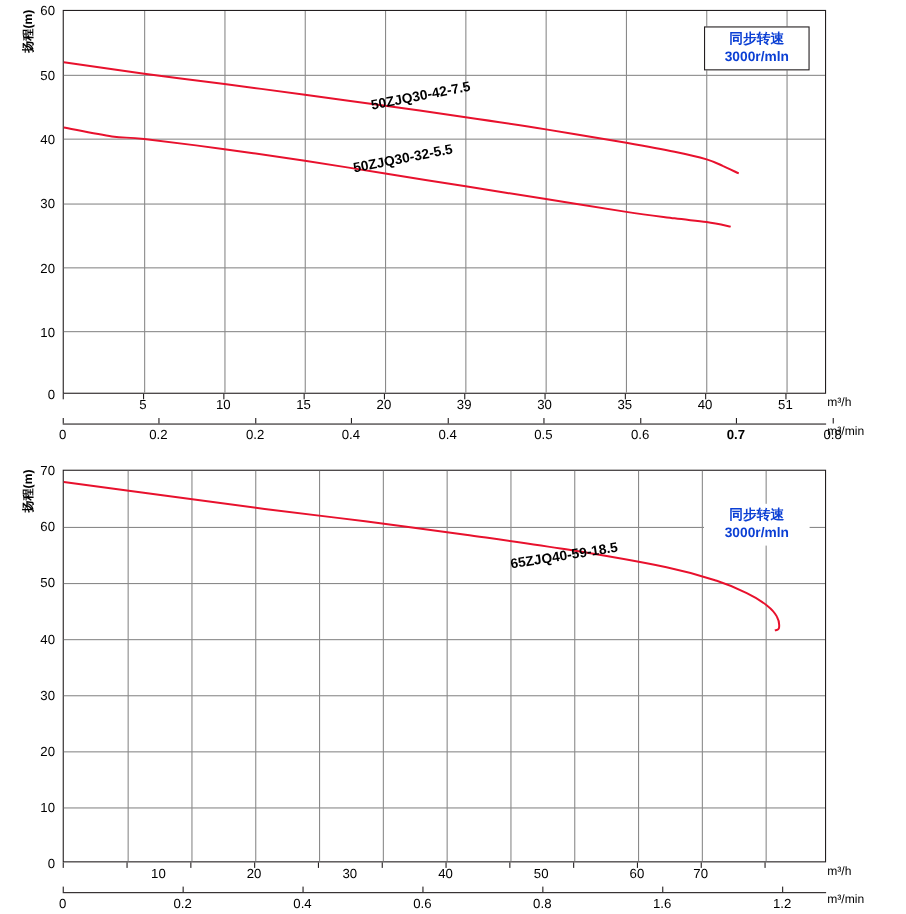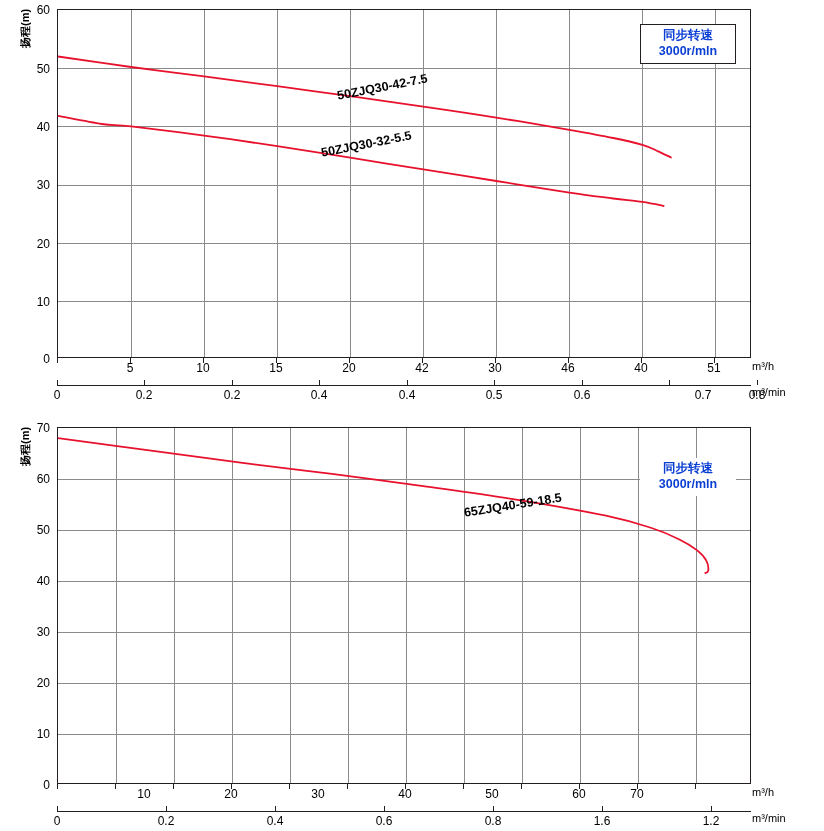--- a/index.html
+++ b/index.html
@@ -165,23 +165,23 @@
   <div class="xtick-mark" style="left:422px; top:358px;"></div>
   <div class="xtick-mark" style="left:495px; top:358px;"></div>
   <div class="xtick-mark" style="left:568px; top:358px;"></div>
   <div class="xtick-mark" style="left:641px; top:358px;"></div>
   <div class="xtick-mark" style="left:714px; top:358px;"></div>
 
   <div class="xtick-label" style="left:110px; top:362px;">5</div>
   <div class="xtick-label" style="left:183px; top:362px;">10</div>
   <div class="xtick-label" style="left:256px; top:362px;text-align:center;">15</div>
   <div class="xtick-label" style="left:329px; top:362px;">20</div>
-  <div class="xtick-label" style="left:402px; top:362px;">42</div>
+  <div class="xtick-label" style="left:402px; top:362px;">39</div>
   <div class="xtick-label" style="left:475px; top:362px;">30</div>
-  <div class="xtick-label" style="left:548px; top:362px;">46</div>
+  <div class="xtick-label" style="left:548px; top:362px;">35</div>
   <div class="xtick-label" style="left:621px; top:362px;">40</div>
   <div class="xtick-label" style="left:694px; top:362px;">51</div>
 
   <div class="unit-label" style="left:752px; top:360px;">m³/h</div>
 
   <div class="axis-line" style="left:57px; top:385px; width:694px;"></div>
   <div class="xtick-mark" style="left:57px; top:380px;"></div>
   <div class="xtick-mark" style="left:144px; top:380px;"></div>
   <div class="xtick-mark" style="left:232px; top:380px;"></div>
   <div class="xtick-mark" style="left:319px; top:380px;"></div>
@@ -191,21 +191,21 @@
   <div class="xtick-mark" style="left:669px; top:380px;"></div>
   <div class="xtick-mark" style="left:757px; top:380px;"></div>
 
   <div class="xtick-label" style="left:37px; top:389px;">0</div>
   <div class="xtick-label" style="left:124px; top:389px;">0.2</div>
   <div class="xtick-label" style="left:212px; top:389px;">0.2</div>
   <div class="xtick-label" style="left:299px; top:389px;">0.4</div>
   <div class="xtick-label" style="left:387px; top:389px;">0.4</div>
   <div class="xtick-label" style="left:474px; top:389px;">0.5</div>
   <div class="xtick-label" style="left:562px; top:389px;">0.6</div>
-  <div class="xtick-label" style="left:683px; top:389px;">0.7</div>
+  <div class="xtick-label" style="left:649px; top:389px;font-weight:bold;">0.7</div>
   <div class="xtick-label" style="left:737px; top:389px;">0.8</div>
 
   <div class="unit-label" style="left:752px; top:386px;">m³/min</div>
 </div>
 
 <div class="chart-block" id="chart-2">
   <div class="yaxis-title" style="left:18px; top:48px;">扬程(m)</div>
 
   <div class="plot-area" id="plot2" style="left:57px; top:9px; width:694px; height:357px;">
 

